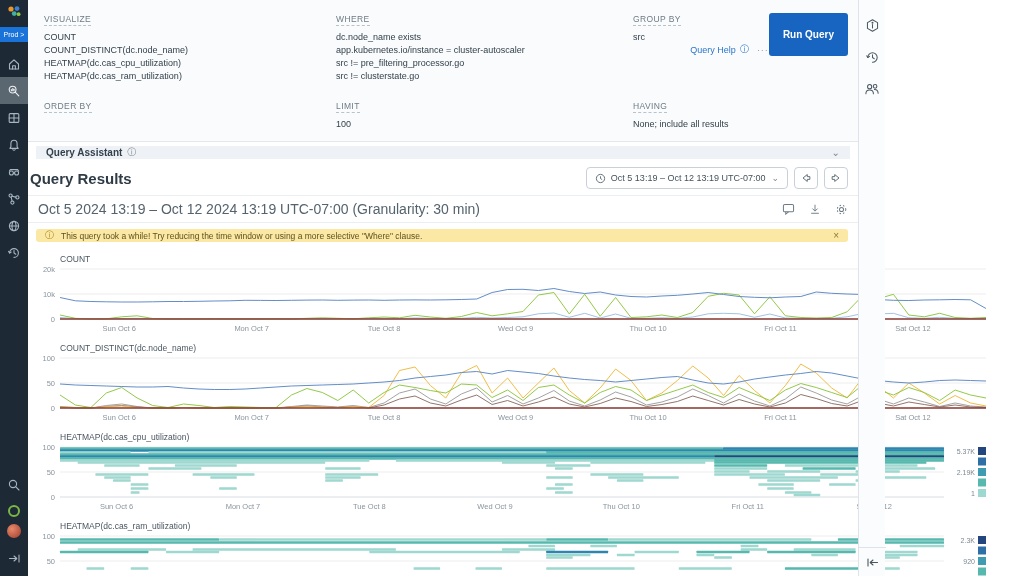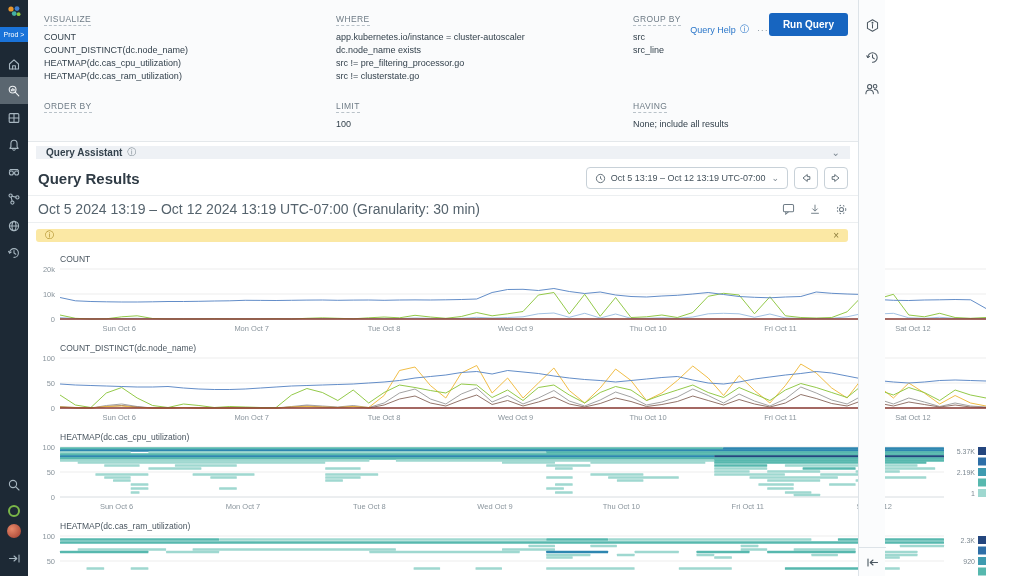--- a/index.html
+++ b/index.html
@@ -34,29 +34,29 @@
   .bcol { padding:0 8px; }
   .bcol-h { font-size:8.5px; color:#6e7b85; letter-spacing:.4px; display:inline-block;
     border-bottom:1px dashed #b9c2c9; padding-bottom:1px; margin-bottom:5px; }
   .clause { font-size:9px; color:#33414c; line-height:13px; cursor:pointer; white-space:nowrap;
     overflow:hidden; text-overflow:ellipsis; }
   .builder-right { position:absolute; top:6px; right:10px; display:flex; flex-direction:row;
     align-items:flex-end; }
   .qhelp-row { display:flex; align-items:center; font-size:9px; color:#2a76c9; cursor:pointer; }
   .qhelp-row .dots { color:#8a97a0; margin-left:8px; letter-spacing:1px; cursor:pointer; }
   .run-btn { margin-top:7px; background:#1765c0; color:#fff; font-size:10px; font-weight:bold;
-    border:none; border-radius:3px; padding:6px 14px; cursor:pointer; }
+    border:none; border-radius:3px; padding:16px 14px; cursor:pointer; }
 
   .assistant { margin:4px 8px 0 8px; background:#eef1f5; border-radius:0; height:24px;
     display:flex; align-items:center; padding:0 10px; }
   .assistant-label { font-size:10px; font-weight:bold; color:#33414c; }
   .assistant .info-glyph { font-size:9px; color:#7c8891; margin-left:5px; }
   .assistant .chev { margin-left:auto; color:#7c8891; font-size:10px; cursor:pointer; }
 
-  .results-header { display:flex; align-items:center; padding:8px 10px 6px 10px; }
+  .results-header { display:flex; align-items:center; padding:8px 10px 6px 2px; }
   .results-title { font-size:15px; font-weight:bold; color:#2f3b45; }
   .time-controls { margin-left:auto; display:flex; align-items:flex-start; }
   .time-btn { display:flex; align-items:center; border:1px solid #c8d1d8; border-radius:4px;
     background:#fff; height:22px; padding:0 8px; font-size:9px; color:#44525c; cursor:pointer; }
   .time-btn .chev { margin-left:6px; color:#7c8891; }
   .sq-btn { width:24px; height:22px; border:1px solid #c8d1d8; border-radius:4px; background:#fff;
     margin-left:6px; display:flex; align-items:center; justify-content:center; cursor:pointer; }
   .sq-btn svg { stroke:#5a6872; fill:none; stroke-width:1.1; }
 
   .subtitle-row { display:flex; align-items:center; border-top:1px solid #eceff1;
@@ -193,31 +193,30 @@
           <div>
               <div class="clause">COUNT</div>
               <div class="clause">COUNT_DISTINCT(dc.node_name)</div>
               <div class="clause">HEATMAP(dc.cas_cpu_utilization)</div>
               <div class="clause">HEATMAP(dc.cas_ram_utilization)</div>
             </div>
         </div>
         <div class="bcol">
           <div class="bcol-h">WHERE</div>
           <div>
+              <div class="clause">dc.node_name exists</div>
               <div class="clause">app.kubernetes.io/instance = cluster-autoscaler</div>
-              <div class="clause">dc.node_name exists</div>
               <div class="clause">src != pre_filtering_processor.go</div>
               <div class="clause">src != clusterstate.go</div>
             </div>
         </div>
         <div class="bcol">
           <div class="bcol-h">GROUP BY</div>
           <div>
               <div class="clause">src</div>
-              <div class="clause">src_line</div>
             </div>
         </div>
         <div class="bcol">
           <div class="bcol-h">ORDER BY</div>
         </div>
         <div class="bcol">
           <div class="bcol-h">LIMIT</div>
           <div>
               <div class="clause">100</div>
             </div>
@@ -283,20 +282,21 @@
         </svg>
         <svg width="13" height="13" viewBox="0 0 14 14">
           <circle cx="7" cy="7" r="2.2"></circle>
             <circle cx="7" cy="7" r="4.6" stroke-dasharray="1.6 2.2"></circle>
         </svg>
       </div>
     </div>
 
     <div class="banner">
       <span class="banner-info">ⓘ</span>
+      <span class="banner-text">This query took a while! Try reducing the time window or using a more selective "Where" clause.</span>
       <span class="banner-close">×</span>
     </div>
 
     <div class="charts">
       <div class="chart-block">
         <div class="chart-title">COUNT</div>
         <div class="chart-svg-wrap">
             <svg width="958" height="72">
               <line x1="26" y1="4" x2="952" y2="4" stroke="#ededed" stroke-width="1"></line>
               <text x="21" y="6.5" text-anchor="end" font-size="7.5" fill="#8a959d" font-family="Liberation Sans, sans-serif">20k</text>

